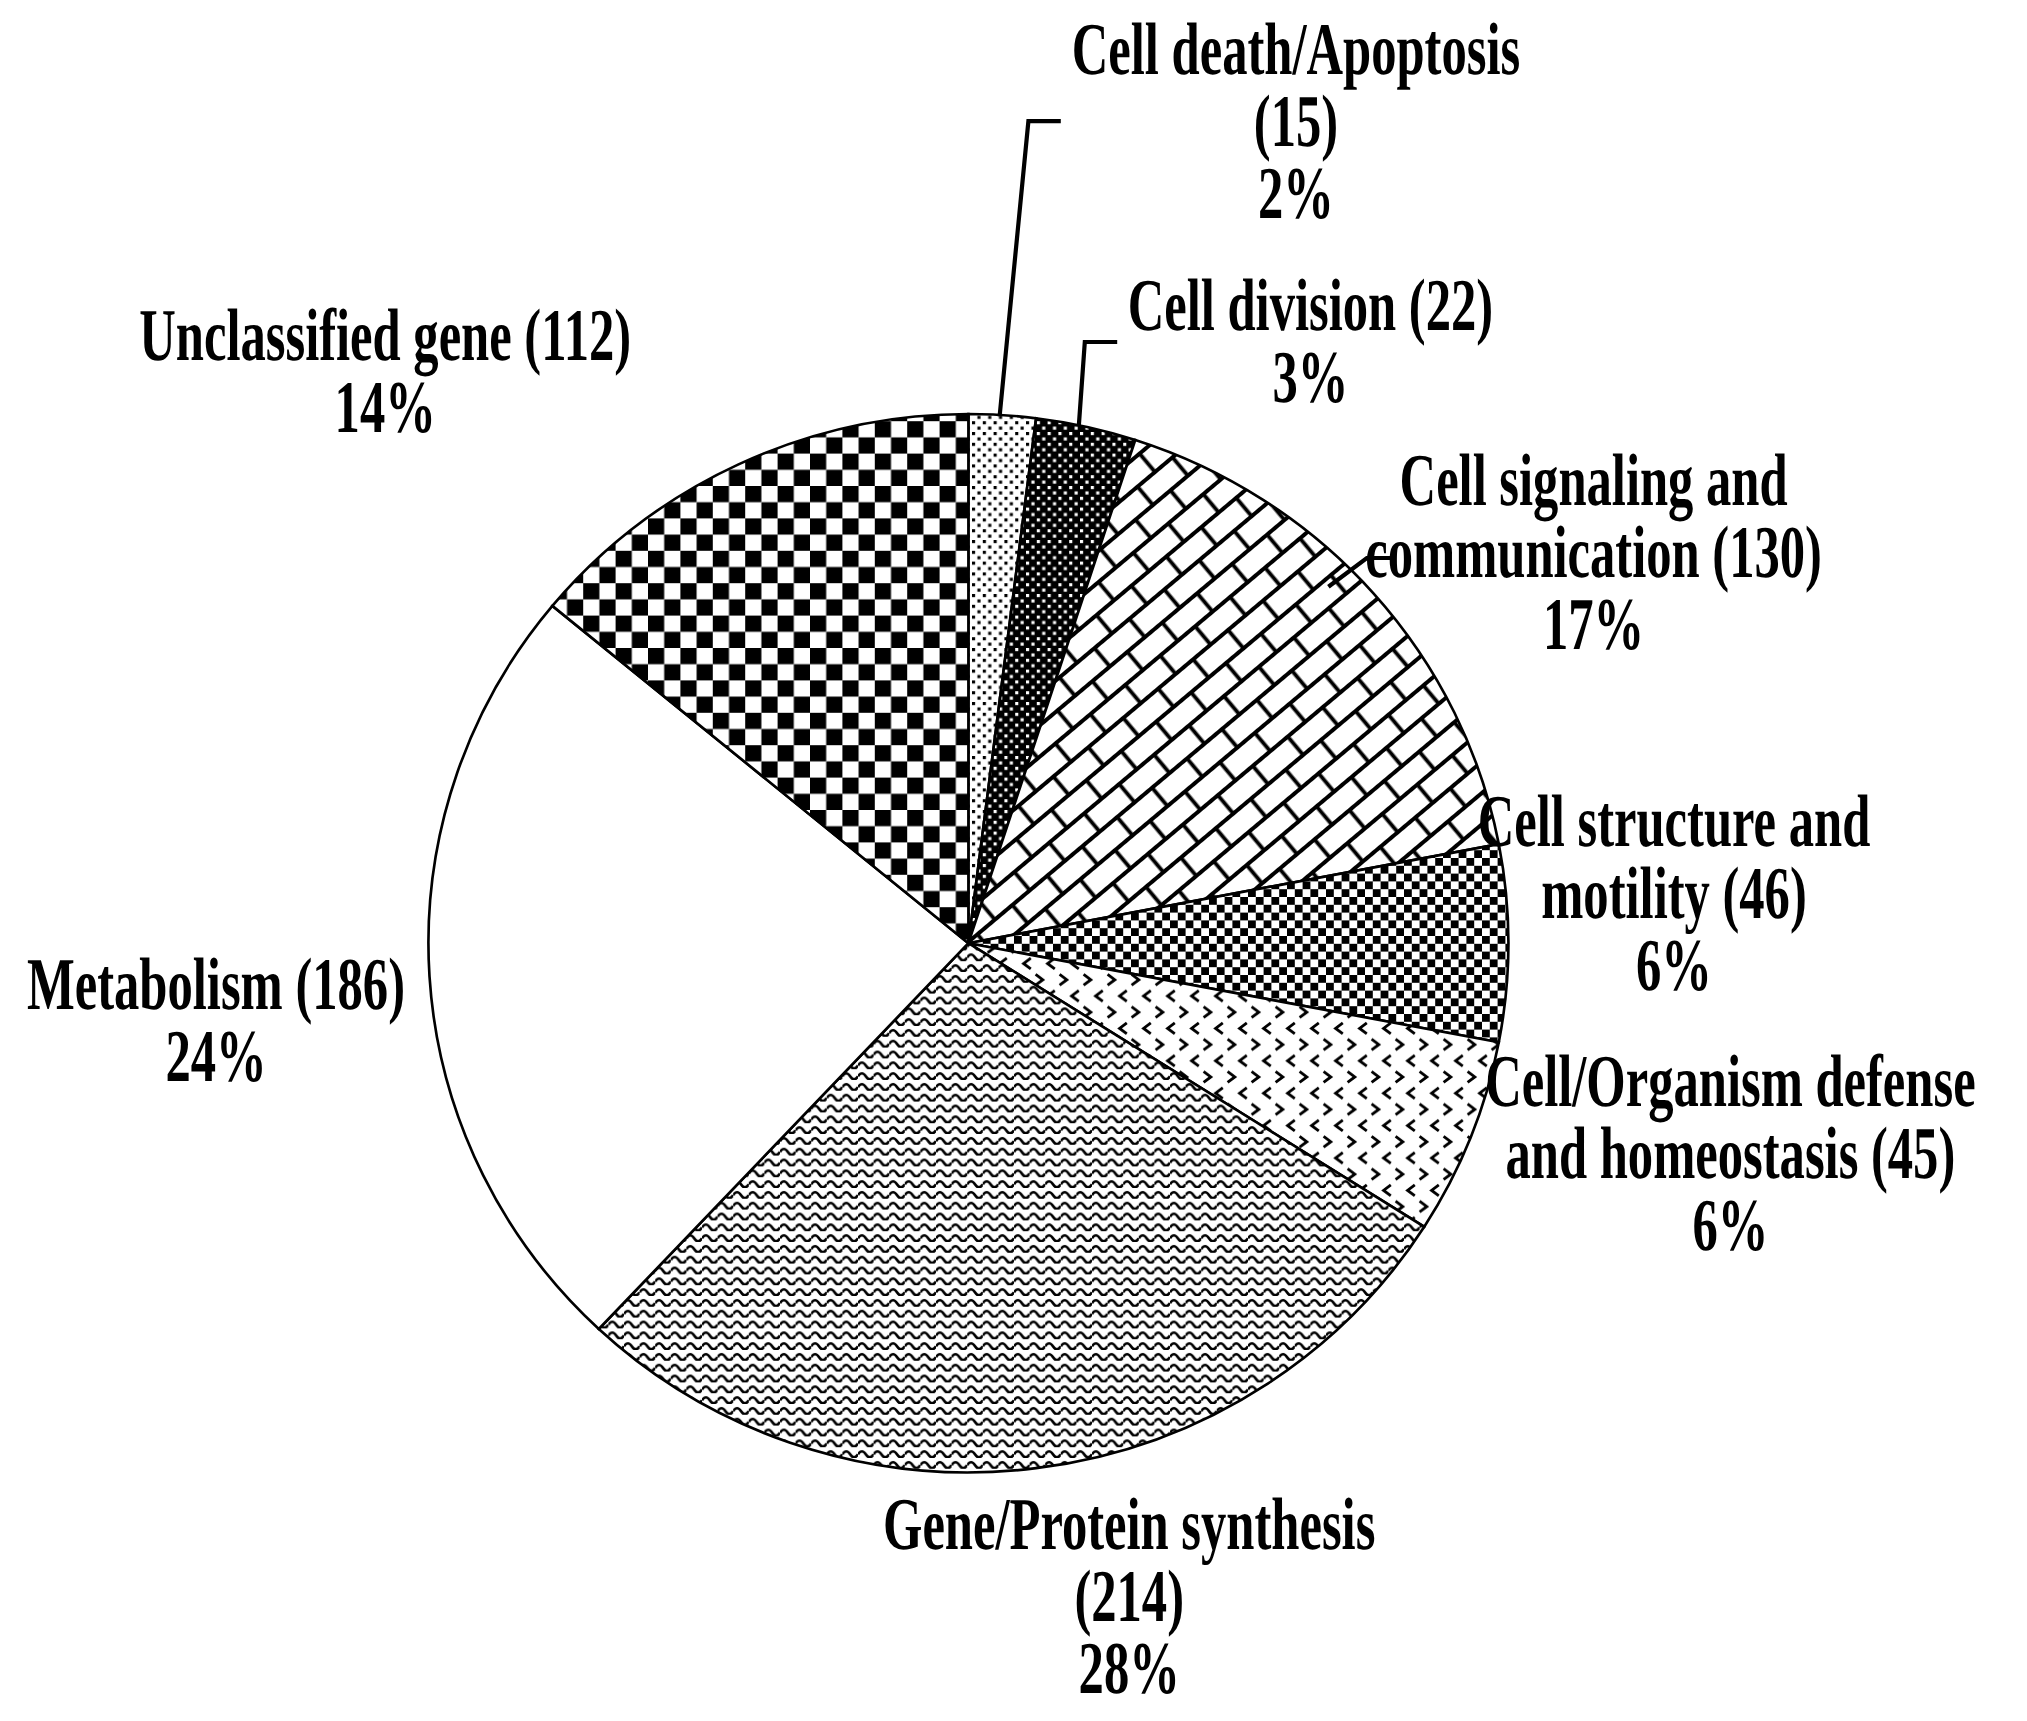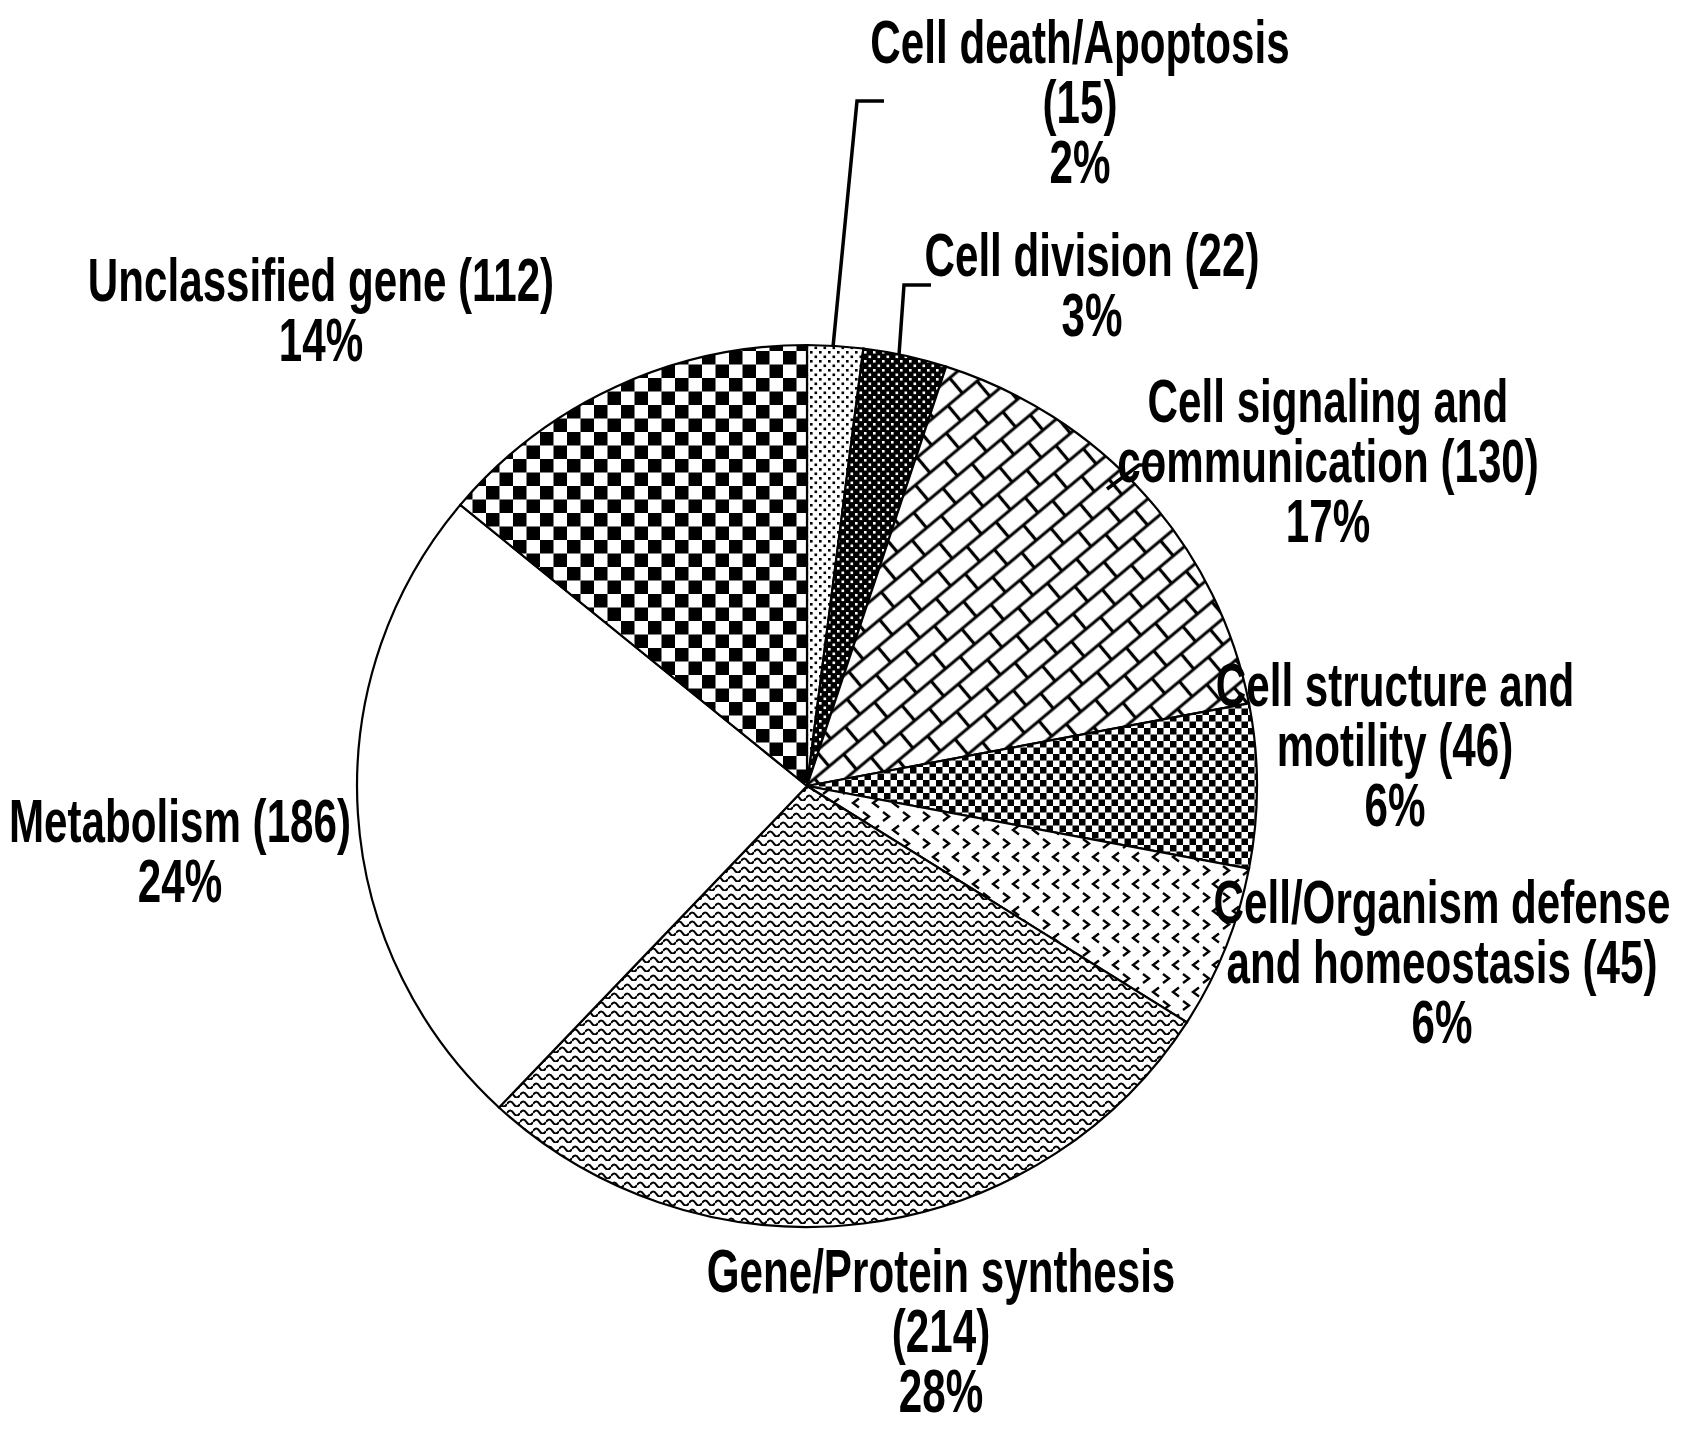--- a/index.html
+++ b/index.html
@@ -2,21 +2,21 @@
 <html><head>
 <meta charset="utf-8">
 <style>
   html, body { margin: 0; padding: 0; background: #fff; }
   .canvas {
     position: relative;
     width: 1689px;
     height: 1434px;
     background: #ffffff;
     overflow: hidden;
-    font-family: Liberation Sans, sans-serif;
+    font-family: Liberation Serif, serif;
   }
   svg.pie-svg { position: absolute; left: 0; top: 0; }
   .label {
     position: absolute;
     text-align: center;
     font-weight: 700;
     font-size: 62px;
     line-height: 60px;
     color: #000;
     white-space: nowrap;

